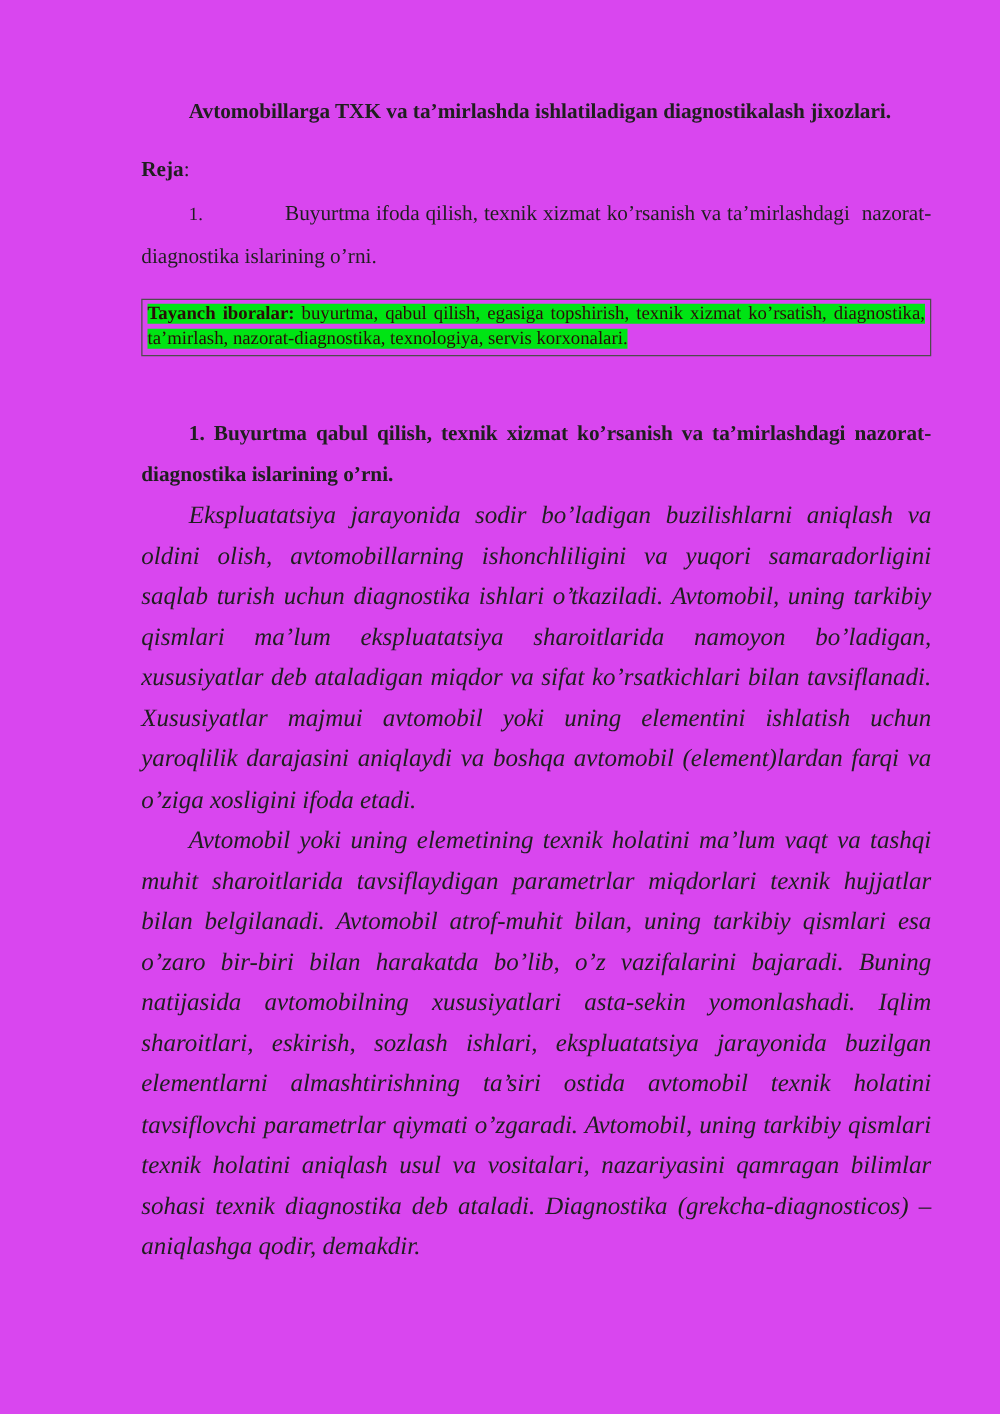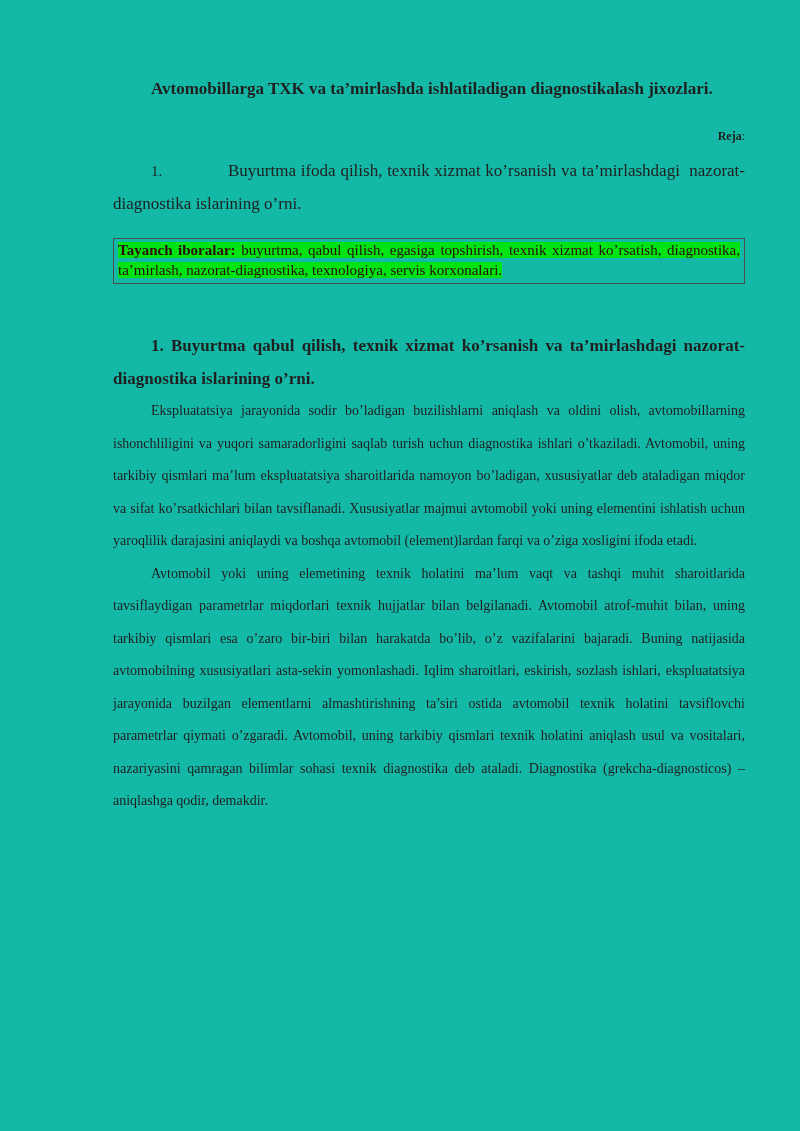--- a/index.html
+++ b/index.html
@@ -1,36 +1,36 @@
 <!DOCTYPE html>
 <html style="--highlight-green: #00e414; --box-text: #2b0b08; --box-border: #4d4d4d; --body-text: #1f1f1f;"><head>
 <meta charset="utf-8">
 <style>
   html, body { margin: 0; padding: 0; background: #ffffff; }
   .page {
     width: 800px;
     height: 1131px;
     box-sizing: border-box;
     padding: 72px 55px 40px 113px;
-    background: #14b8a6;
+    background: #d946ef;
     font-family: "Liberation Serif", serif;
     color: var(--body-text, #1f1f1f);
     overflow: hidden;
   }
   .doc-title {
     font-weight: bold;
     font-size: 17px;
     line-height: 34px;
     text-indent: 38px;
     text-align: left;
   }
   .reja {
     margin-top: 14px;
-    text-align: right;
-    font-size: 12px;
+    text-align: left;
+    font-size: 17px;
     line-height: 32px;
   }
   .reja .reja-label { font-weight: bold; }
   .reja .reja-colon { font-weight: normal; }
   .plan-list { margin-top: 3px; }
   .list-item {
     font-size: 17px;
     line-height: 32.5px;
     text-align: justify;
     text-indent: 38px;
@@ -56,24 +56,25 @@
   .section-heading {
     margin-top: 46px;
     font-weight: bold;
     font-size: 17px;
     line-height: 32.5px;
     text-align: justify;
     text-indent: 38px;
   }
   .para {
     margin: 0;
-    font-size: 14px;
+    font-size: 20px;
     line-height: 32.5px;
     text-align: justify;
     text-indent: 38px;
+    font-style: italic;
   }
 </style>
 </head>
 <body>
 
 <div class="page">
 
   <div class="doc-title">Avtomobillarga TXK va ta’mirlashda ishlatiladigan diagnostikalash jixozlari.</div>
 
   <div class="reja">

